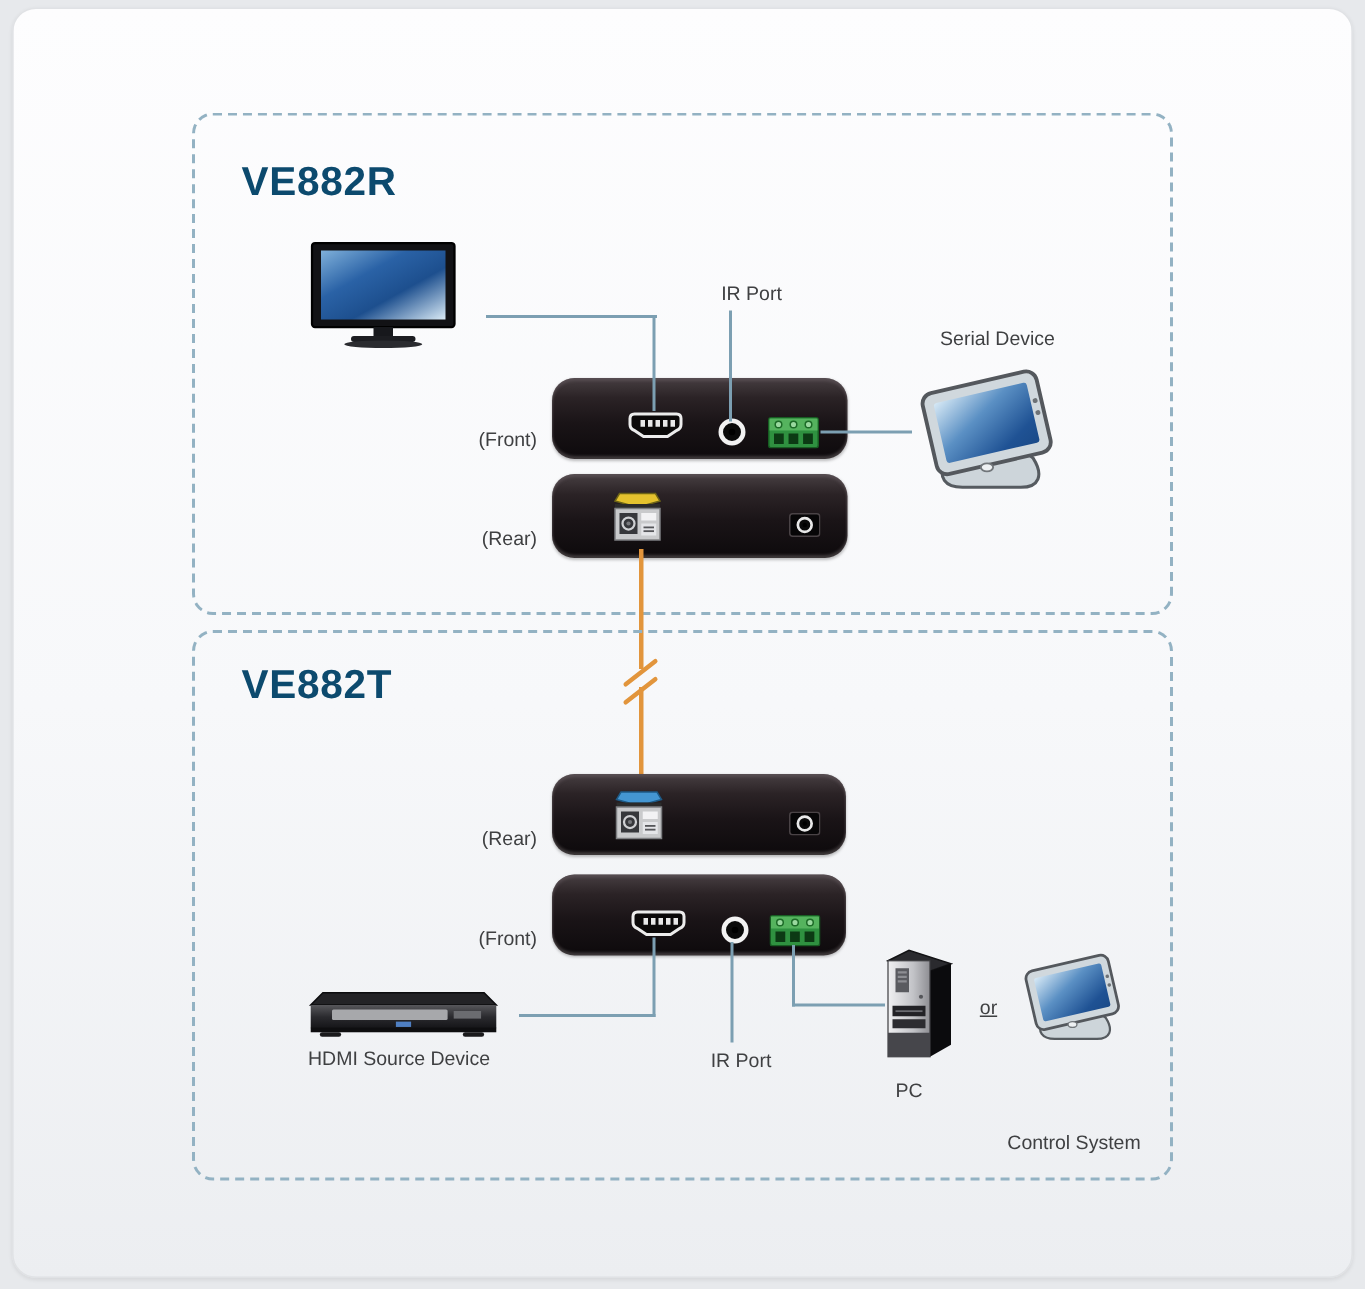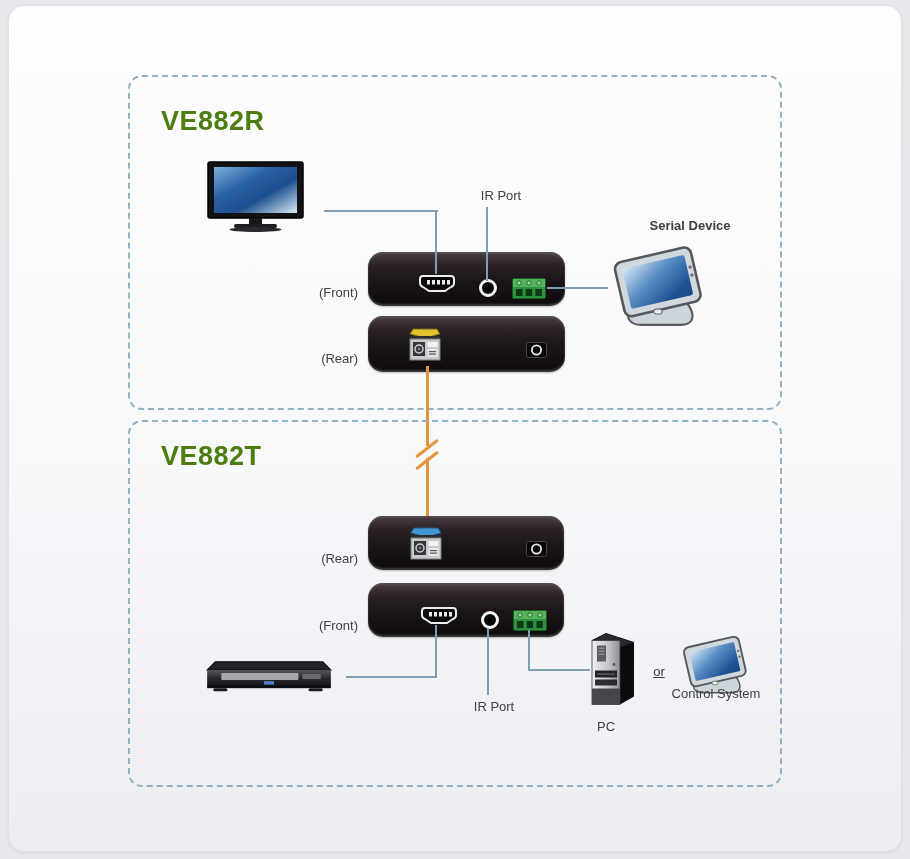--- a/index.html
+++ b/index.html
@@ -11,21 +11,21 @@
     --sfp-latch-receiver:#e4c22e;
     --sfp-latch-transmitter:#4496d2;
   }
   html,body{margin:0;padding:0;background:#e7e9ec;}
   #stage{position:relative;width:910px;height:859px;overflow:hidden;
          font-family:"Liberation Sans",sans-serif;color:var(--label-text);}
   .card{position:absolute;left:8px;top:5px;right:8px;bottom:7px;border-radius:16px;
         background:linear-gradient(180deg,#fdfdfe 0%,#f7f8fa 55%,#eceef1 100%);
         border:1px solid #e0e2e5;box-shadow:0 1px 3px rgba(0,0,0,0.08);}
   .dashed-box{position:absolute;border:2px dashed var(--dashed-border);border-radius:14px;}
-  .title{position:absolute;font-size:27px;font-weight:bold;color:#4d7c0f;letter-spacing:.5px;}
+  .title{position:absolute;font-size:27px;font-weight:bold;color:#0c4a6e;letter-spacing:.5px;}
   .lbl{position:absolute;font-size:13px;line-height:20px;color:var(--label-text);}
   .center{text-align:center;}
   .right{text-align:right;}
   .panel{position:absolute;width:197px;height:54px;border-radius:15px;
          background:linear-gradient(180deg,#473f42 0%,#2b2326 24%,#1a1417 55%,#0d0a0c 100%);
          box-shadow:inset 0 -2px 2px rgba(175,165,165,.30), inset 0 2px 2px rgba(100,90,95,.55), 0 1px 2px rgba(0,0,0,.25);}
   .port{position:absolute;}
   .lineH,.lineV{position:absolute;background:var(--connector-line);}
   .lineH{height:2px;} .lineV{width:2px;}
   .fiber{position:absolute;width:3px;background:var(--fiber-cable);}
@@ -73,21 +73,21 @@
     <svg width="100" height="71" viewBox="0 0 100 71">
       <rect x="2" y="1" width="95" height="56" rx="2" fill="#121215" stroke="#000" stroke-width="1.5"></rect>
       <rect x="8" y="6" width="83" height="46" fill="url(#g-screen)"></rect>
       <rect x="43" y="57" width="13" height="6" fill="#17181c"></rect>
       <rect x="28" y="63" width="43" height="4" rx="2" fill="#1c1d21"></rect>
       <ellipse cx="49.5" cy="68.5" rx="26" ry="2.5" fill="#2a2b2f"></ellipse>
     </svg>
   </div>
 
   <div class="lbl center" style="left:446px;top:186px;width:110px;">IR Port</div>
-  <div class="lbl center" style="left:620px;top:216px;width:140px;font-weight:bold;">Serial Device</div>
+  <div class="lbl center" style="left:595px;top:216px;width:140px;">Serial Device</div>
 
   <div class="port" style="left:604px;top:246px;">
     <svg width="108" height="84" viewBox="0 0 100 82">
       <path d="M24,56 C16,72 24,77 34,77 L72,77 C84,77 87,69 80,58 L70,50 L30,52 Z" fill="#cdd5da" stroke="#565b60" stroke-width="2"></path>
       <g transform="rotate(-13 50 36)">
         <rect x="12" y="8" width="76" height="54" rx="7" fill="#d0d8dd" stroke="#54585d" stroke-width="2.5"></rect>
         <rect x="19" y="15" width="62" height="40" rx="2" fill="url(#g-ts)"></rect>
         <circle cx="84" cy="28" r="1.6" fill="#6d7276"></circle>
         <circle cx="84" cy="36" r="1.6" fill="#6d7276"></circle>
       </g>
@@ -233,20 +233,21 @@
       <polygon points="18,7 124,7 132,15 10,15" fill="#232326" stroke="#0c0c0e"></polygon>
       <rect x="10" y="15" width="122" height="16" rx="1" fill="url(#g-dvd)"></rect>
       <rect x="24" y="18" width="76" height="7" rx="1" fill="#a7a8ab"></rect>
       <rect x="104" y="19" width="18" height="5" fill="#6b6c70"></rect>
       <rect x="66" y="26" width="10" height="3.5" fill="#4f7fc2"></rect>
       <rect x="10" y="30" width="122" height="3" fill="#0e0e10"></rect>
       <rect x="16" y="33" width="14" height="3" rx="1.5" fill="#1a1a1c"></rect>
       <rect x="110" y="33" width="14" height="3" rx="1.5" fill="#1a1a1c"></rect>
     </svg>
   </div>
+  <div class="lbl center" style="left:166px;top:696px;width:200px;">HDMI Source Device</div>
 
   <div class="lbl center" style="left:439px;top:697px;width:110px;">IR Port</div>
 
   <div class="port" style="left:584px;top:630px;">
     <svg width="58" height="79" viewBox="0 0 58 78">
       <polygon points="8,10 22,3 50,12 36,17" fill="#2a2a2e" stroke="#121214"></polygon>
       <polygon points="36,17 50,12 50,66 36,74" fill="#0b0b0d"></polygon>
       <rect x="8" y="10" width="28" height="64" fill="url(#g-pc)" stroke="#3c3c40" stroke-width="0.8"></rect>
       <rect x="13" y="15" width="9" height="16" fill="#5a5b60"></rect>
       <rect x="14.5" y="17" width="6" height="1.5" fill="#8d8e93"></rect>
@@ -268,14 +269,14 @@
       <path d="M24,56 C16,72 24,77 34,77 L72,77 C84,77 87,69 80,58 L70,50 L30,52 Z" fill="#cdd5da" stroke="#565b60" stroke-width="2"></path>
       <g transform="rotate(-13 50 36)">
         <rect x="12" y="8" width="76" height="54" rx="7" fill="#d0d8dd" stroke="#54585d" stroke-width="2.5"></rect>
         <rect x="19" y="15" width="62" height="40" rx="2" fill="url(#g-ts)"></rect>
         <circle cx="84" cy="28" r="1.6" fill="#6d7276"></circle>
         <circle cx="84" cy="36" r="1.6" fill="#6d7276"></circle>
       </g>
       <ellipse cx="50" cy="64" rx="4" ry="2.6" fill="#eef1f3" stroke="#71767a" stroke-width="1.2"></ellipse>
     </svg>
   </div>
-  <div class="lbl center" style="left:670px;top:684px;width:92px;">Control System</div>
+  <div class="lbl center" style="left:670px;top:752px;width:92px;">Control System</div>
 </div>
 
 </body></html>

